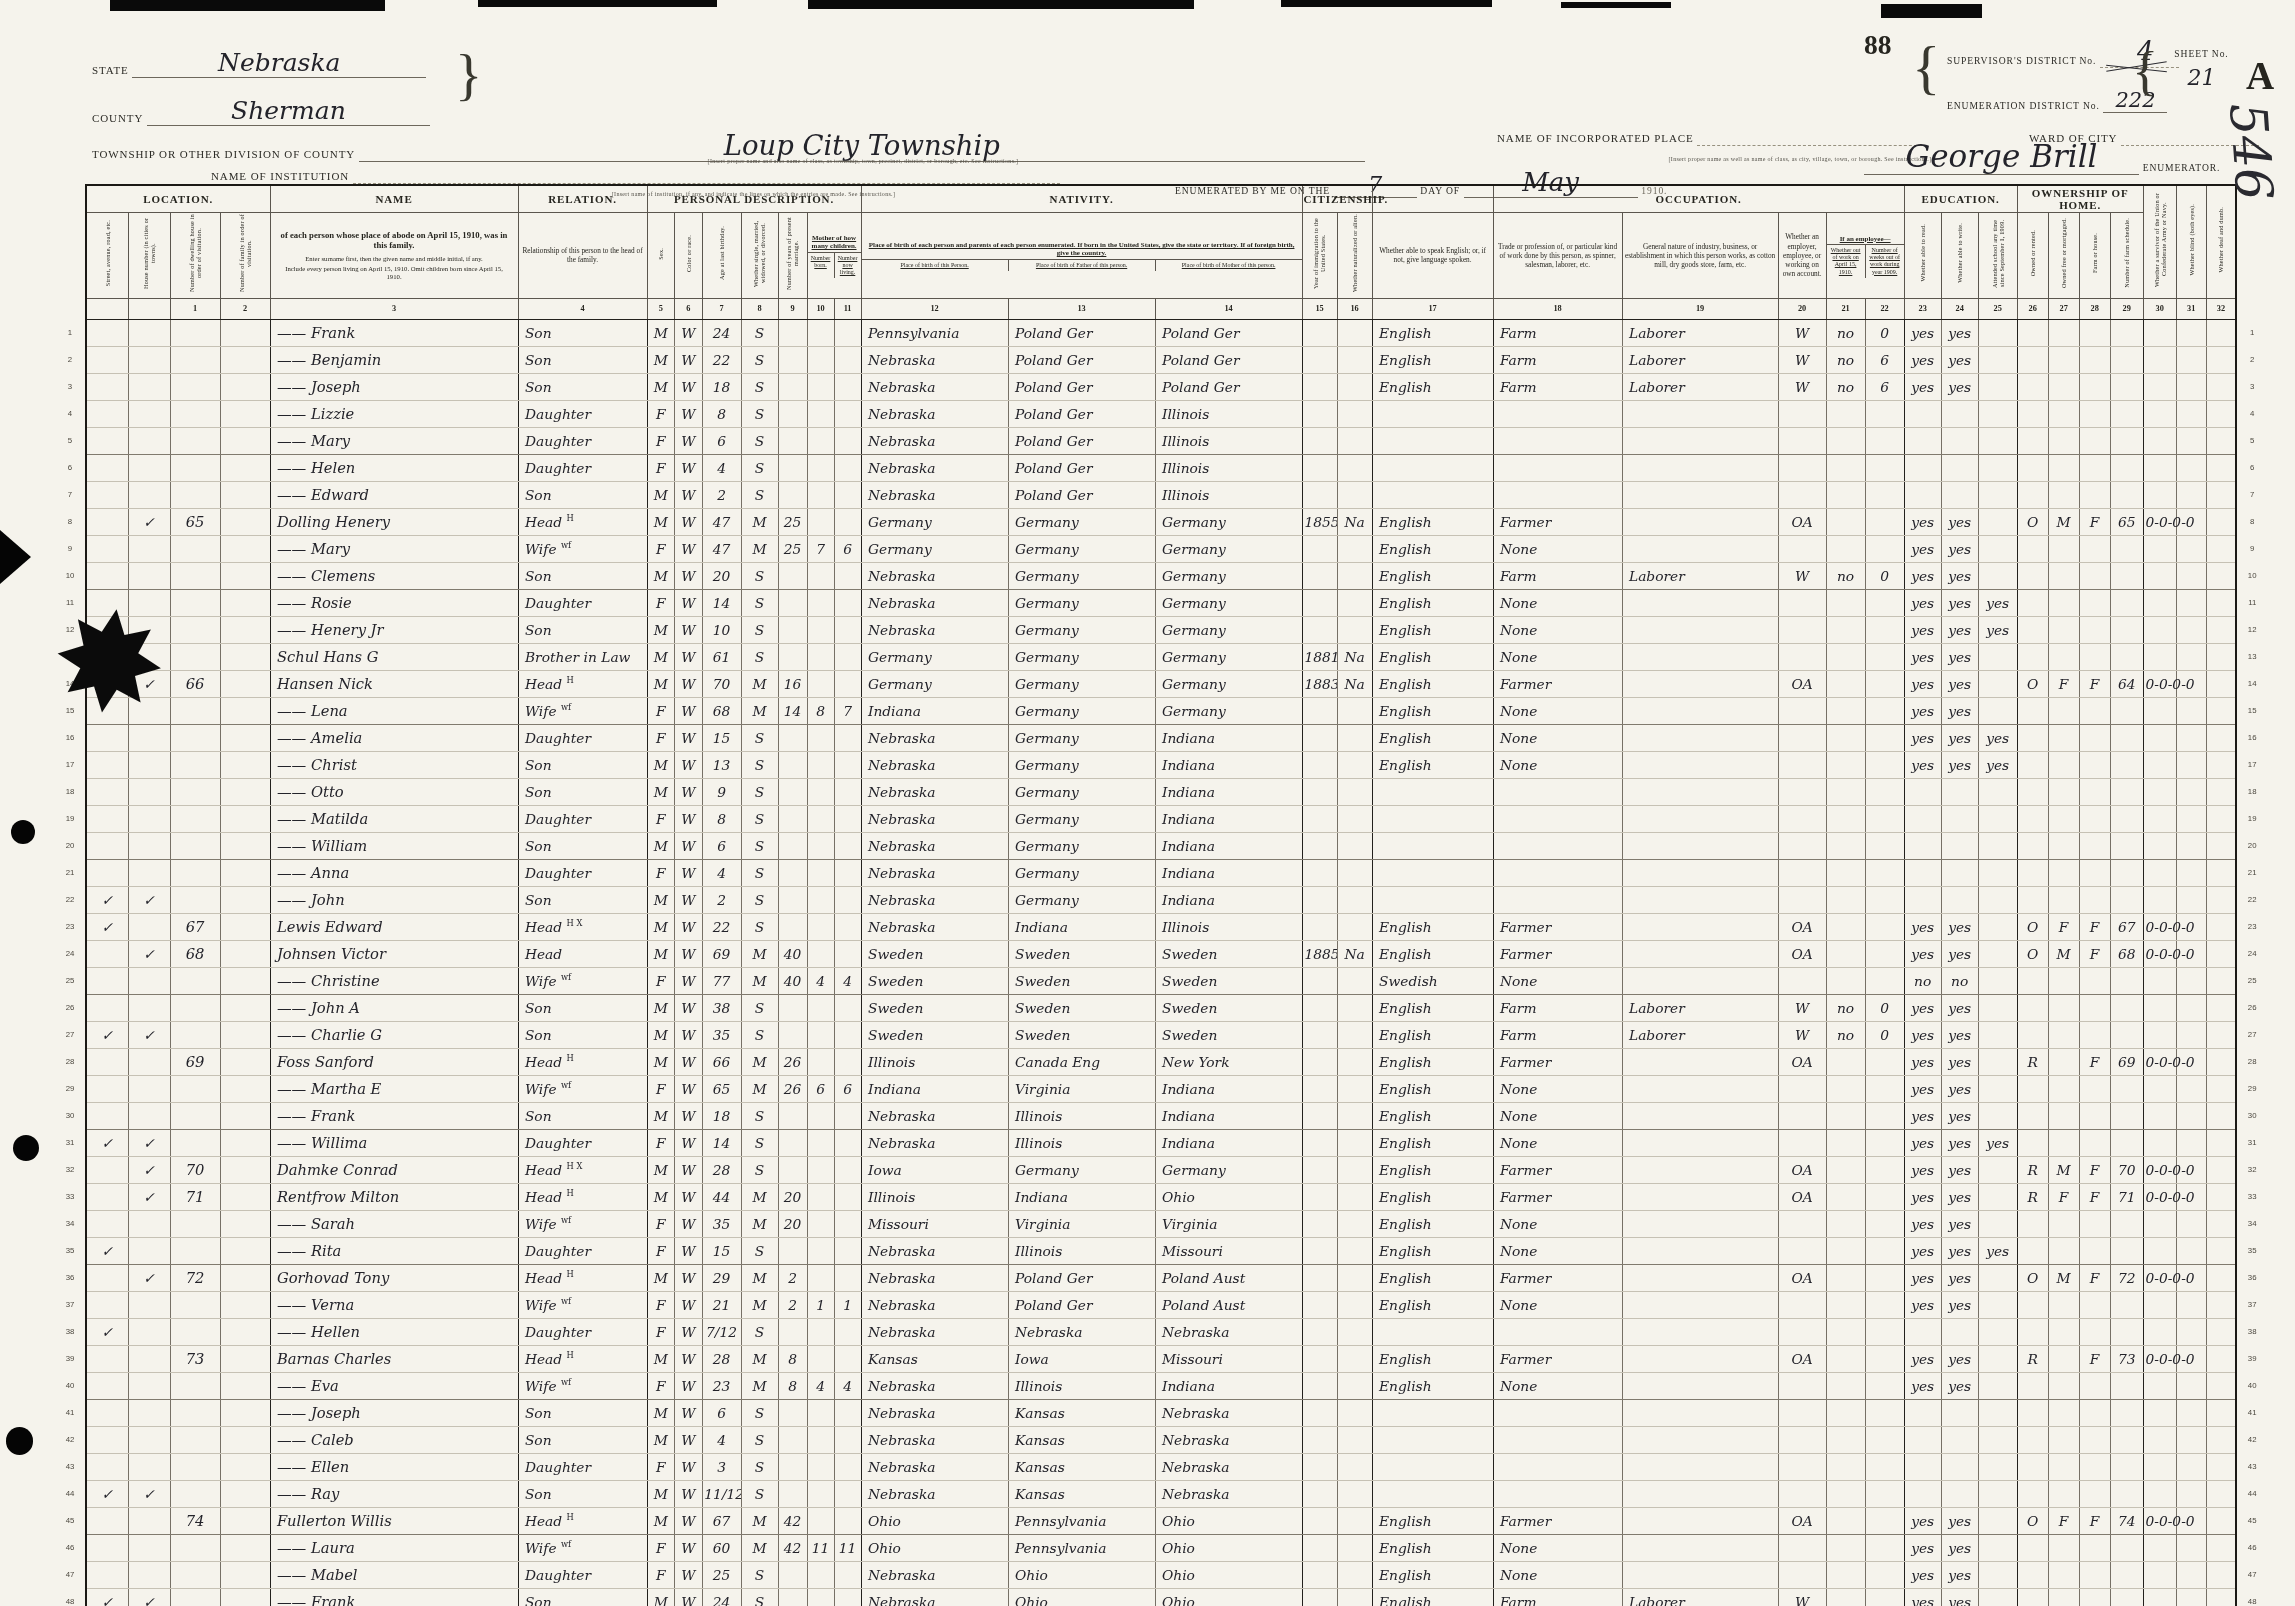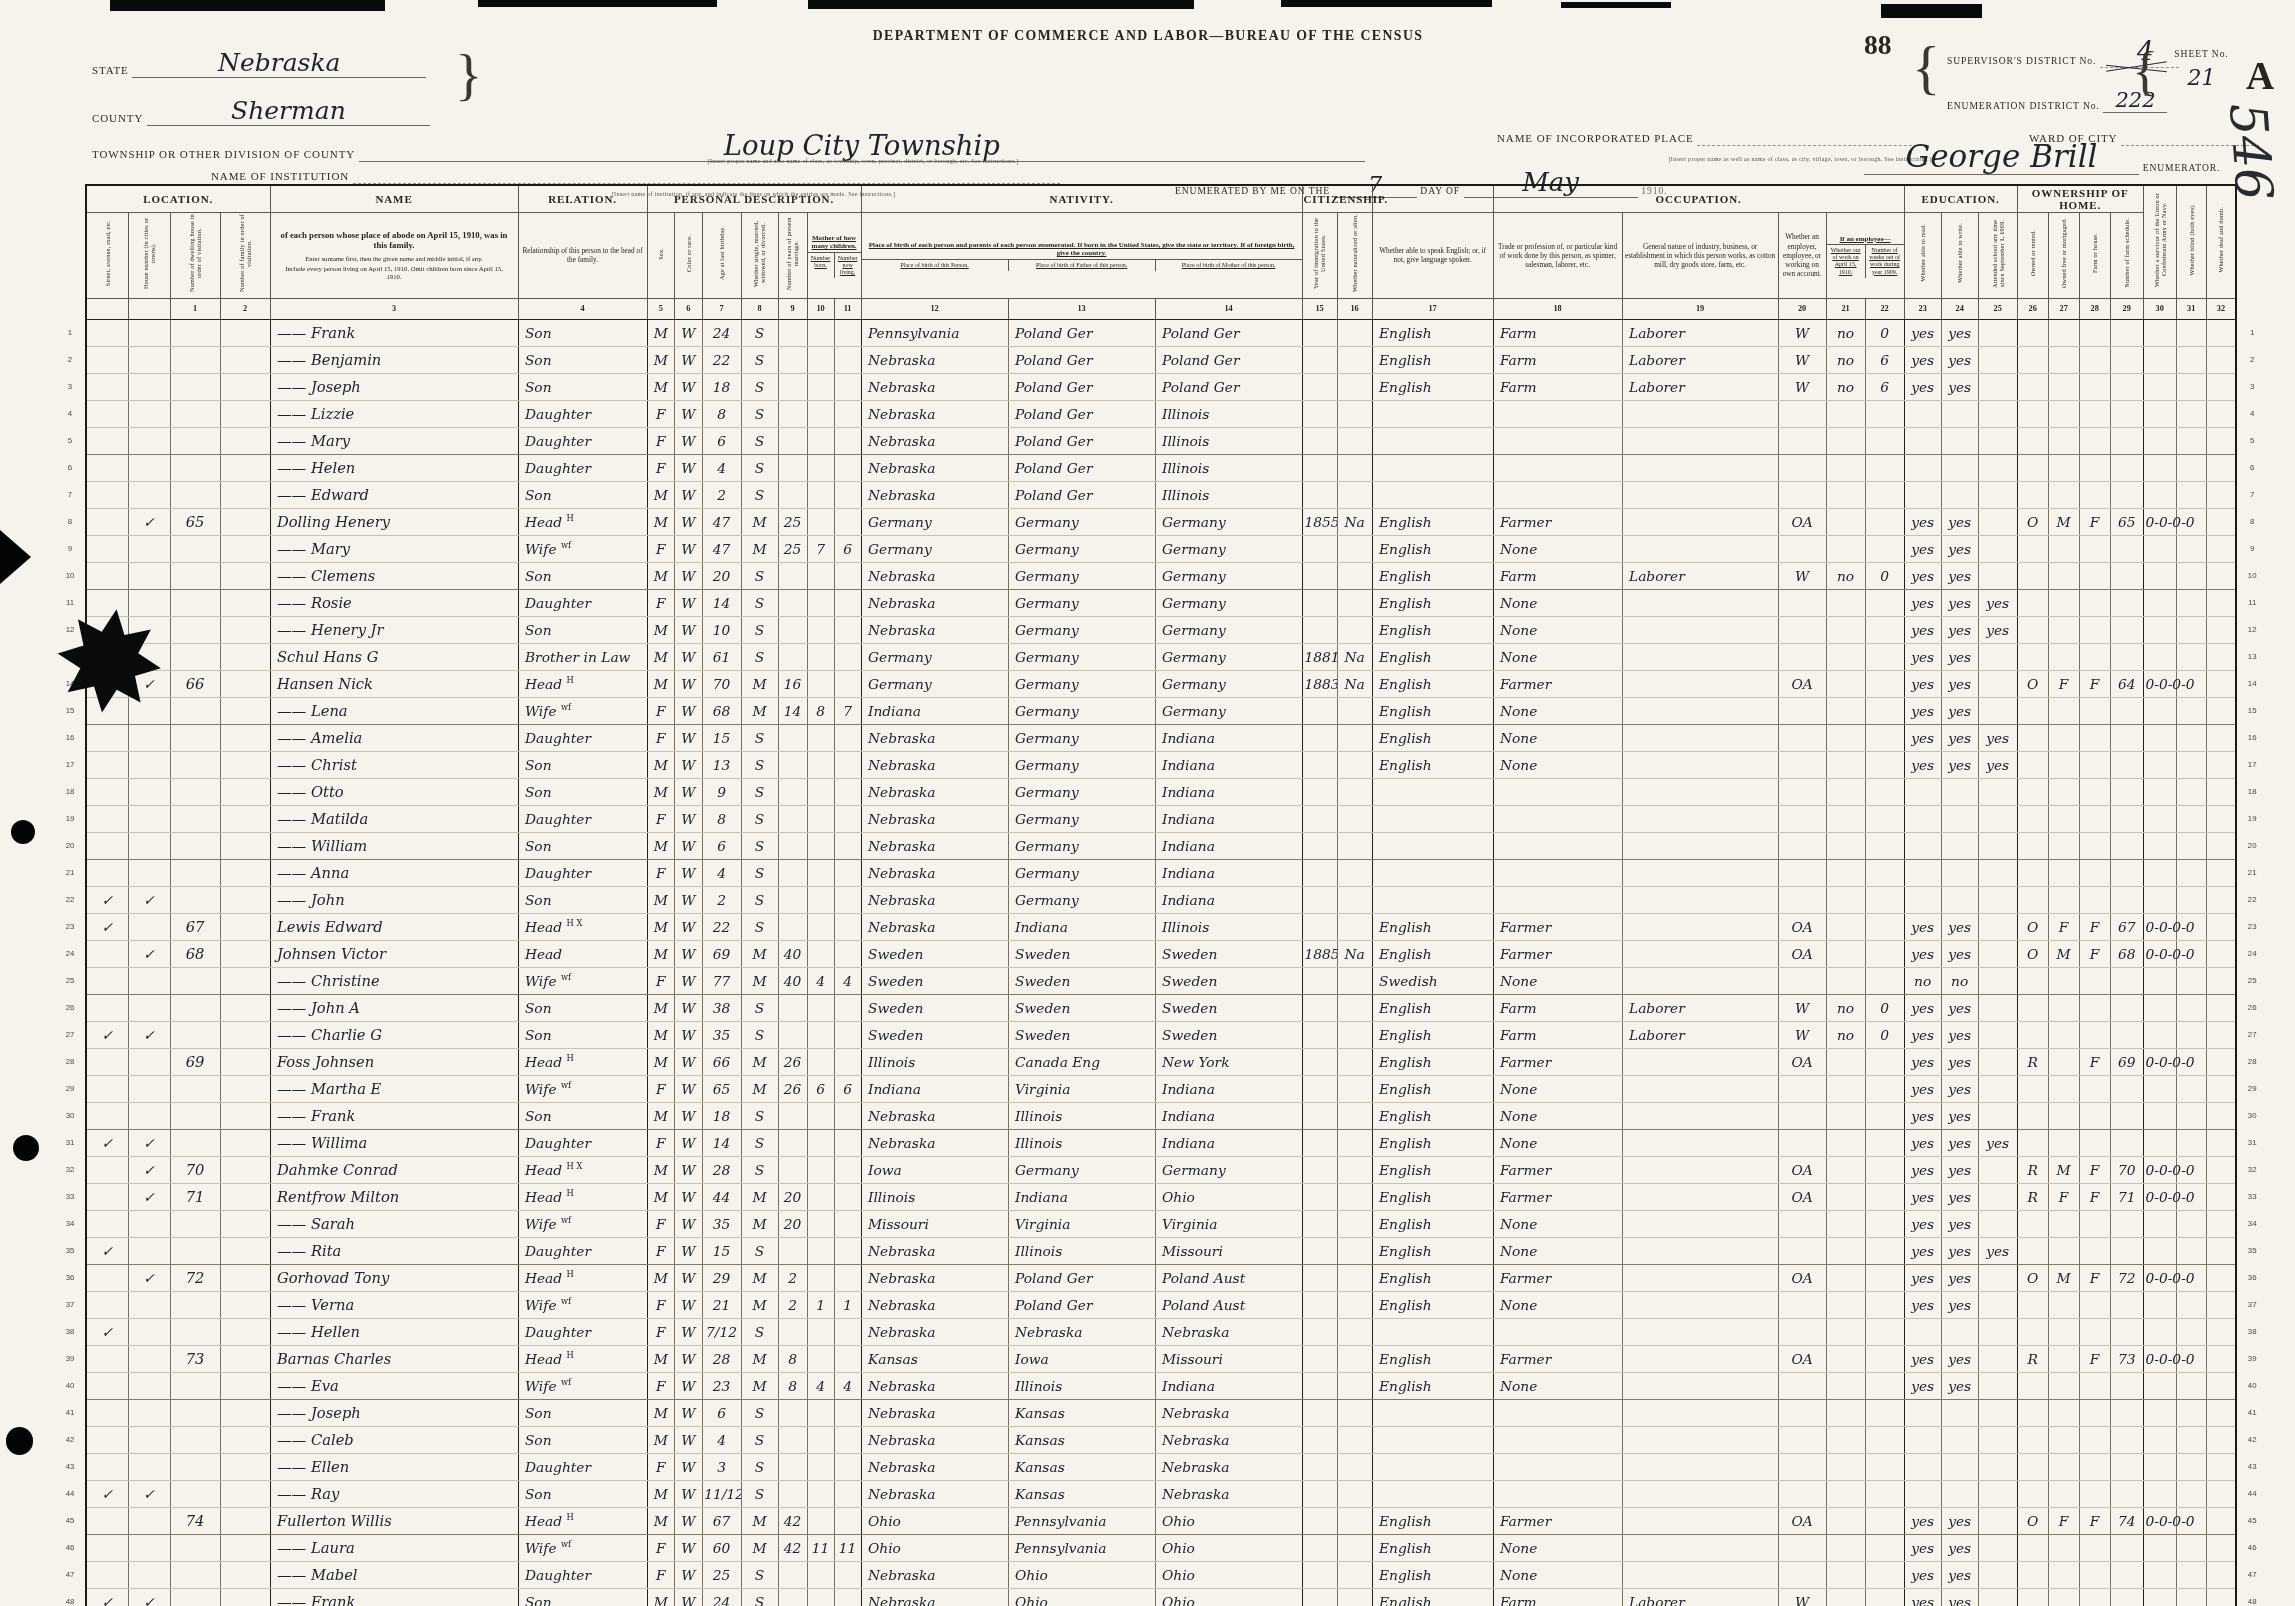--- a/index.html
+++ b/index.html
@@ -86,21 +86,20 @@
   <span class="lbl">STATE</span>
   <span class="uline" style="width:294px;"><span class="hw" style="font-size:25px;">Nebraska</span></span>
 </div>
 <div class="hdr-abs" style="left:92px;top:96px;">
   <span class="lbl">COUNTY</span>
   <span class="uline" style="width:283px;"><span class="hw" style="font-size:25px;">Sherman</span></span>
 </div>
 <div class="brace" style="left:455px;top:42px;font-size:57px;">}</div>
 
 <div class="hdr-abs" style="left:643px;top:27.5px;width:1010px;">
-  <div class="title1">DEPARTMENT OF COMMERCE AND LABOR—BUREAU OF THE CENSUS</div>
 </div>
 
 <div class="hdr-abs" style="left:1864px;top:29px;font-size:27.5px;font-weight:bold;">88</div>
 <div class="brace" style="left:1912px;top:33px;font-size:59px;">{</div>
 <div class="hdr-abs" style="left:1947px;top:51px;">
   <span class="lbl sm">SUPERVISOR'S DISTRICT No.</span>
   <span class="uline blank" style="width:79px;position:relative;">
     <span class="scribble" style="left:5.5px;top:-7.3px;"></span>
     <span class="hw" style="font-size:26px;position:absolute;left:37px;top:-31px;">4</span>
   </span>
@@ -1323,21 +1322,21 @@
         <td class="c hw"></td>
         <td class="c hw gr"></td>
         <td class="gut rg">27</td>
       </tr>
       <tr>
         <td class="gut">28</td>
         <td class="c hw"></td>
         <td class="c hw"></td>
         <td class="c hw big">69</td>
         <td class="c hw gr"></td>
-        <td class="l hw big gr">Foss Johnsen</td>
+        <td class="l hw big gr">Foss Sanford</td>
         <td class="l hw gr">Head <sup>H</sup></td>
         <td class="c hw">M</td>
         <td class="c hw">W</td>
         <td class="c hw">66</td>
         <td class="c hw">M</td>
         <td class="c hw">26</td>
         <td class="c hw"></td>
         <td class="c hw gr"></td>
         <td class="l hw">Illinois</td>
         <td class="l hw">Canada Eng</td>

